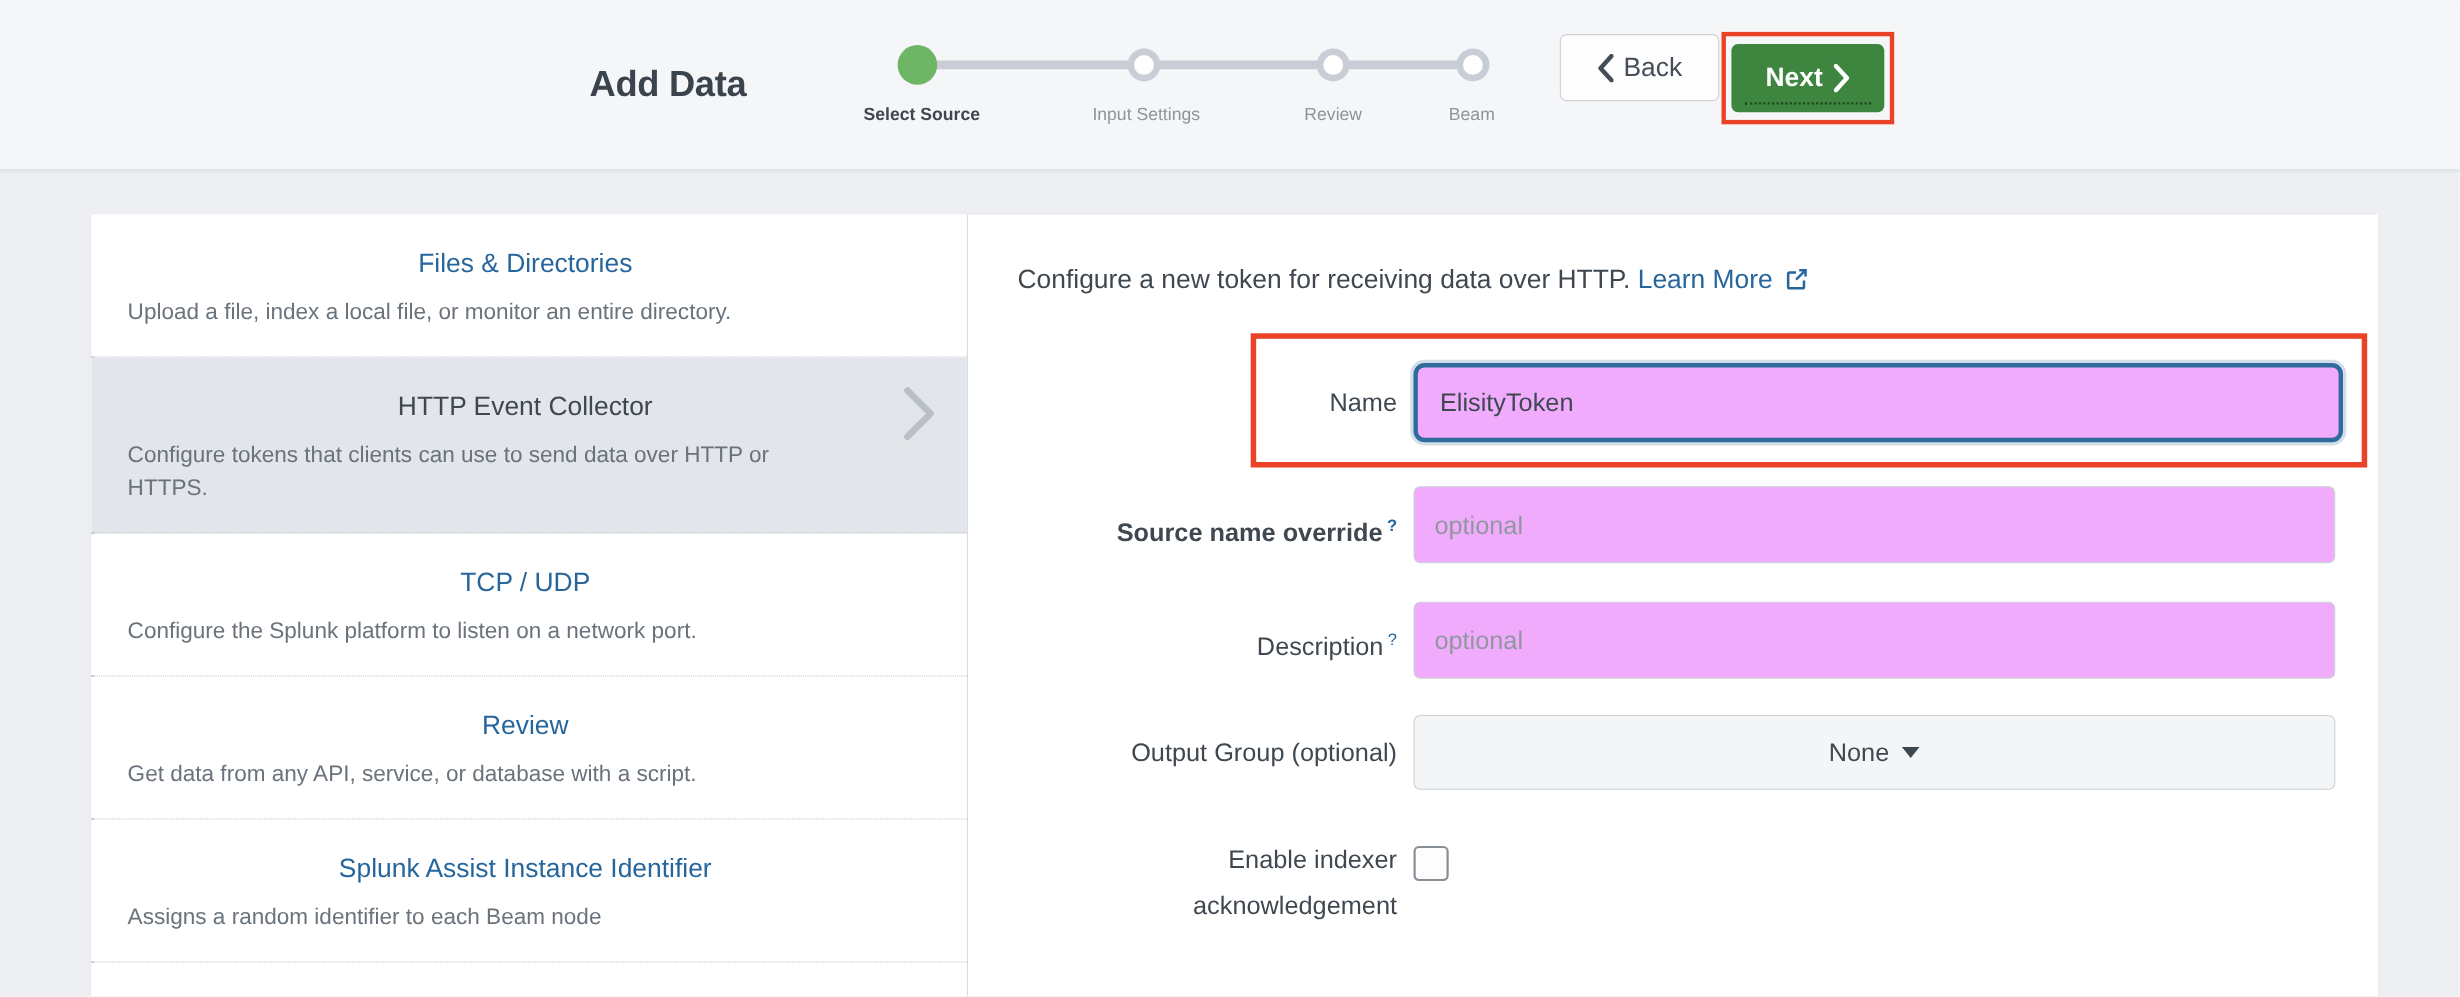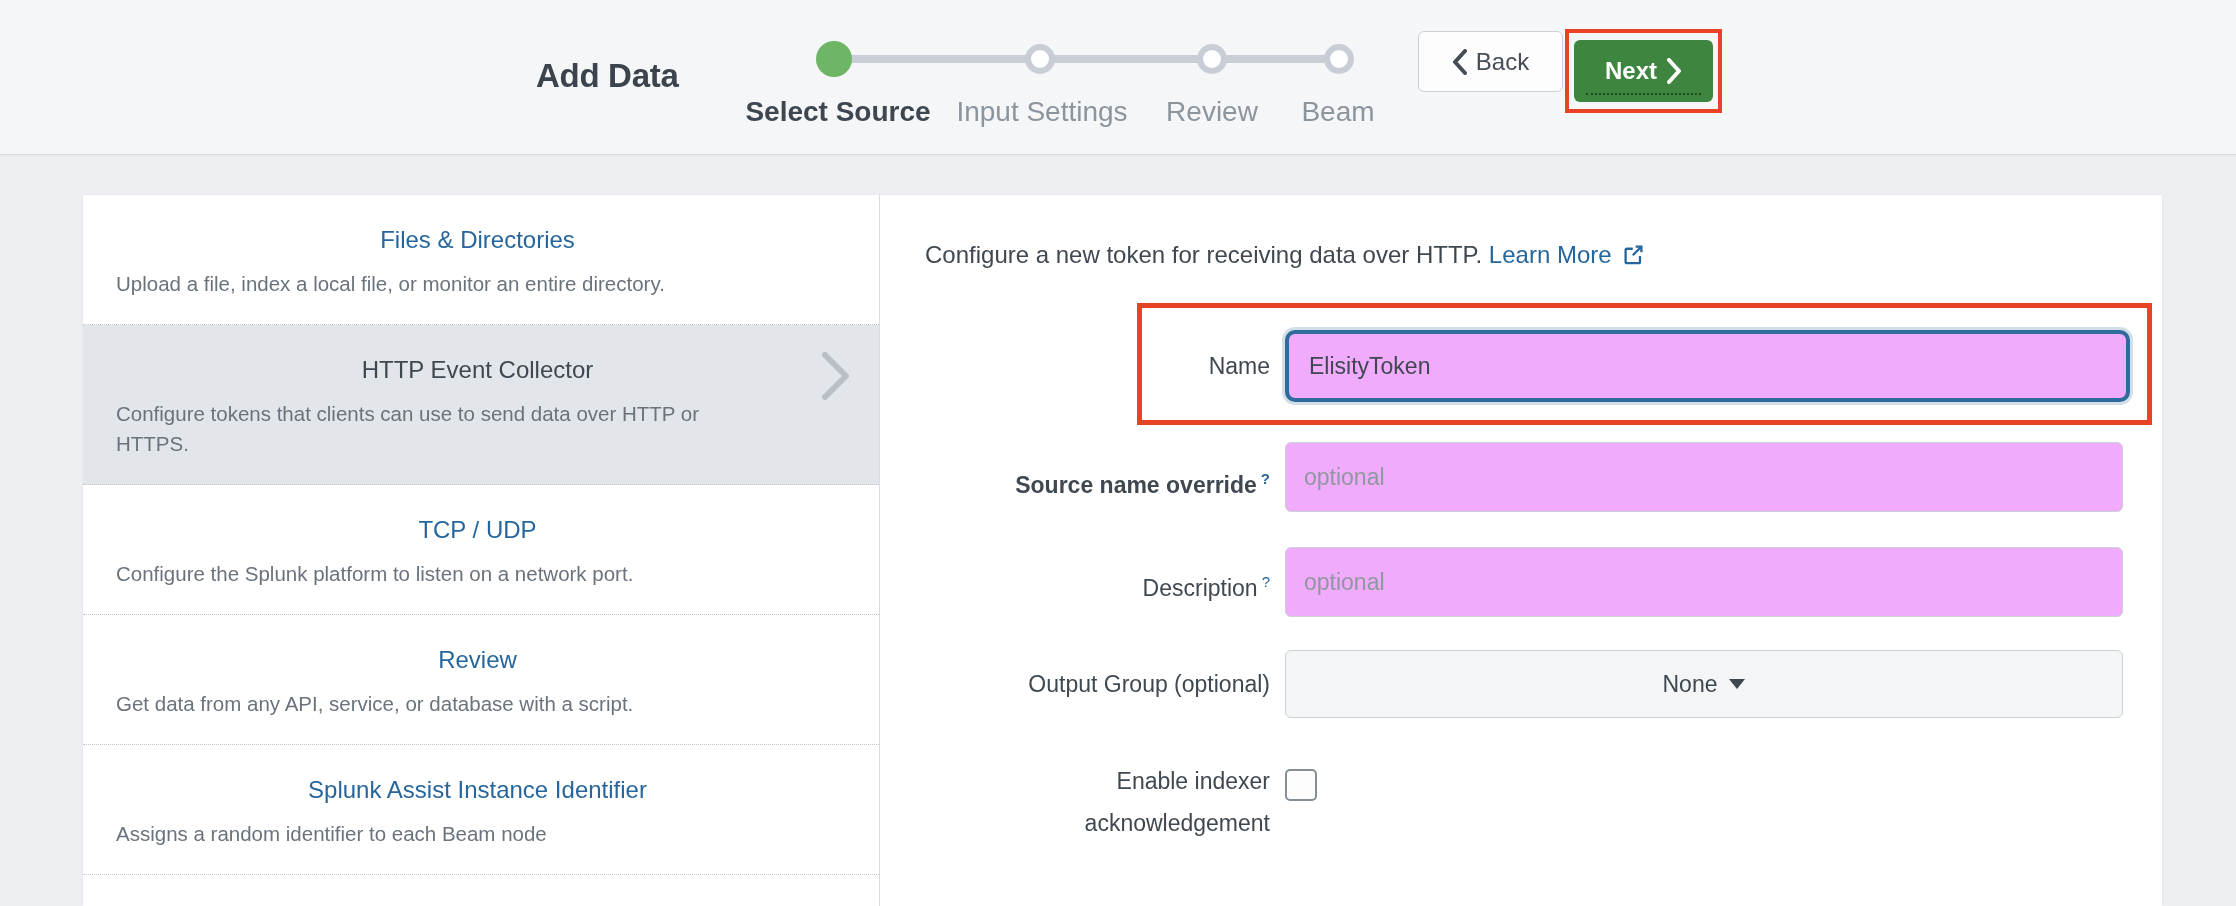--- a/index.html
+++ b/index.html
@@ -30,21 +30,21 @@
   .step-circle { position: absolute; border-radius: 50%; }
   .step-circle.active {
     width: 36px; height: 36px; top: 41px; background: #6fb566;
   }
   .step-circle.upcoming {
     width: 30px; height: 30px; top: 44px; background: #ffffff;
     border: 6px solid #c9ced6;
   }
   .step-label {
     position: absolute; top: 96px; transform: translateX(-50%);
-    font-size: 28px; color: #8c949c; white-space: nowrap; text-align: center;
+    font-size: 16px; color: #8c949c; white-space: nowrap; text-align: center;
   }
   .step-label.active { color: #3e464f; font-weight: bold; }
 
   .back-button {
     position: absolute; left: 1418px; top: 31px; width: 145px; height: 61px;
     background: #fdfdfe; border: 1px solid #ccd1d6; border-radius: 6px;
     display: flex; align-items: center; justify-content: center; gap: 9px;
     font-size: 24px; color: #454d56; cursor: pointer;
   }
   .next-annotation {

